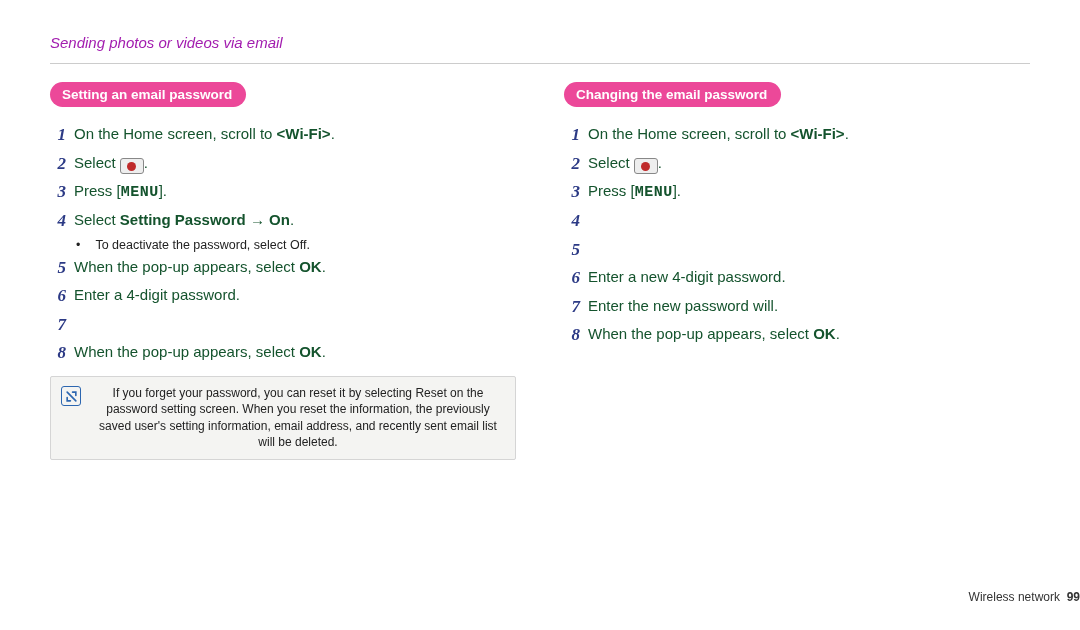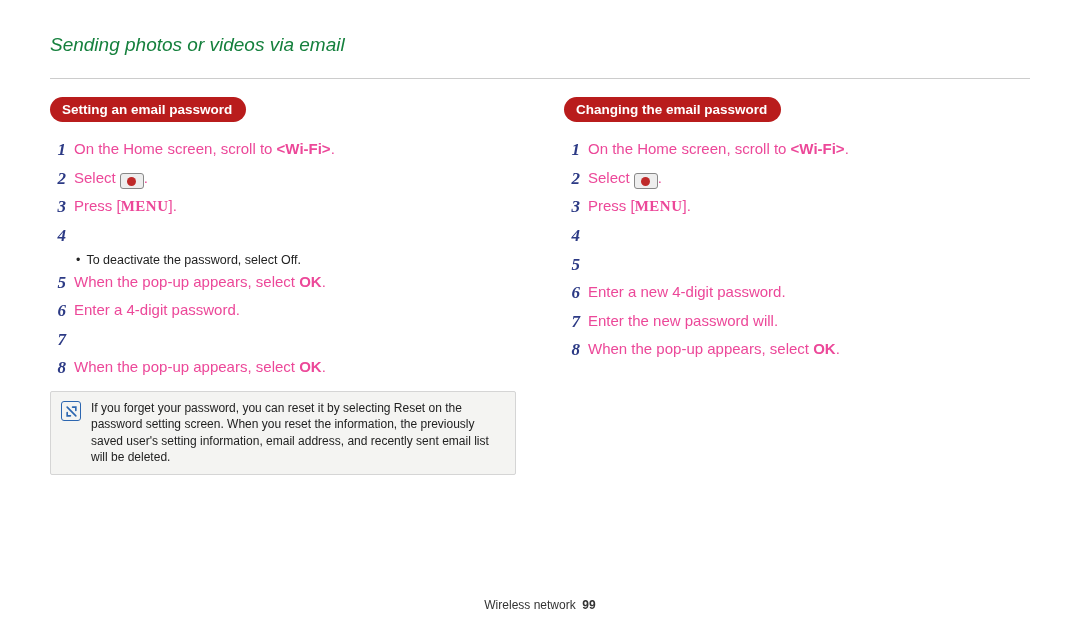--- a/index.html
+++ b/index.html
@@ -1,36 +1,36 @@
 <!DOCTYPE html>
 <html><head>
 <meta charset="utf-8">
 <style>
   * { box-sizing: border-box; margin: 0; padding: 0; }
   html, body { width: 1080px; height: 630px; font-family: "Segoe UI", "Helvetica Neue", Arial, sans-serif; background: #fff; color: #222; }
   .page { padding: 34px 50px 0 50px; position: relative; height: 100%; }
-  .topline { font-style: italic; color: #15803d; font-size: 19px; margin-bottom: 22px; }
+  .topline { font-style: italic; color: #a21caf; font-size: 15px; margin-bottom: 12px; }
   .rule { border: none; border-top: 1px solid #ccc; margin-bottom: 18px; }
   .cols { display: flex; gap: 48px; }
   .col { flex: 1; min-width: 0; }
-  .pill { display: inline-block; background: #b91c1c; color: #fff; font-weight: 600; font-size: 13.5px; padding: 5px 14px 5px 12px; border-radius: 14px; margin-bottom: 12px; }
+  .pill { display: inline-block; background: #ec4899; color: #fff; font-weight: 600; font-size: 13.5px; padding: 5px 14px 5px 12px; border-radius: 14px; margin-bottom: 12px; }
   .steps { list-style: none; }
   .step { display: flex; align-items: flex-start; gap: 8px; margin: 4px 0; line-height: 1.45; }
   .num { font-style: italic; font-family: Georgia, "Times New Roman", serif; color: #2c3a85; font-weight: 600; font-size: 17px; width: 16px; text-align: right; flex: 0 0 auto; }
-  .body { font-size: 15px; color: #ec4899; }
+  .body { font-size: 15px; color: #14532d; }
   .body .bold { font-weight: 700; }
-  .sub { margin-left: 26px; font-size: 12.5px; color: #222; display: flex; gap: 6px; margin-top: 1px; }
+  .sub { margin-left: 26px; font-size: 12.5px; color: #222; display: flex; gap: 15px; margin-top: 1px; }
   .sub .dot::before { content: "•"; color: #222; }
   .select-icon { display:inline-flex; align-items:center; justify-content:center; width:24px; height:16px; border:1px solid #888; border-radius:3px; background:#eee; vertical-align:-3px; }
   .select-icon::before { content:""; width:9px; height:9px; border-radius:50%; background:#bf2a2a; }
-  .menu-word { font-family: Liberation Serif, serif; font-weight: 800; letter-spacing: .5px; }
-  .note { display:flex; gap:10px; border:1px solid #d5d5d5; background:#f4f4f2; border-radius:2px; padding:8px 10px 9px 10px; margin-top:10px; margin-left:0; font-size:12px; line-height:1.35; color:#222; }
+  .menu-word { font-family: Liberation Mono, monospace; font-weight: 800; letter-spacing: .5px; }
+  .note { display:flex; gap:10px; border:1px solid #d5d5d5; background:#f4f4f2; border-radius:2px; padding:8px 10px 9px 10px; margin-top:10px; margin-left:0; font-size:12px; line-height:1.35; color:#222;text-align:center; }
   .note-icon { flex:0 0 auto; width:20px; height:20px; border:1.5px solid #2c66b0; border-radius:3px; display:flex; align-items:center; justify-content:center; color:#2c66b0; font-weight:700; margin-top:1px; }
   .note-icon svg { width:13px; height:13px; }
-  .footer { position:absolute; bottom:18px; left:0; width:100%; text-align:center; font-size:12px; color:#333; }
+  .footer { position:absolute; bottom:26px; left:0; width:100%; text-align:right; font-size:12px; color:#333; }
   .footer .pg { font-weight:700; }
 </style>
 </head>
 <body>
 
 <div class="page">
   <div class="topline">Sending photos or videos via email</div>
   <hr class="rule">
 
   <div class="cols">
@@ -44,20 +44,21 @@
           <li class="step">
             <span class="num">2</span>
             <span class="body"><span>Select </span><span class="select-icon"></span><span>.</span></span>
           </li>
           <li class="step">
             <span class="num">3</span>
             <span class="body"><span>Press [</span><span class="menu-word">MENU</span><span>].</span></span>
           </li>
           <li class="step">
             <span class="num">4</span>
+            <span class="body"><span>Select </span><span class="bold">Setting Password</span><span> → </span><span class="bold">On</span><span>.</span></span>
           </li>
           <div class="sub">
             <span class="dot"></span>
             <span><span>To deactivate the password, select </span><span class="bold">Off</span><span>.</span></span>
           </div>
           <li class="step">
             <span class="num">5</span>
             <span class="body"><span>When the pop-up appears, select </span><span class="bold">OK</span><span>.</span></span>
           </li>
           <li class="step">

